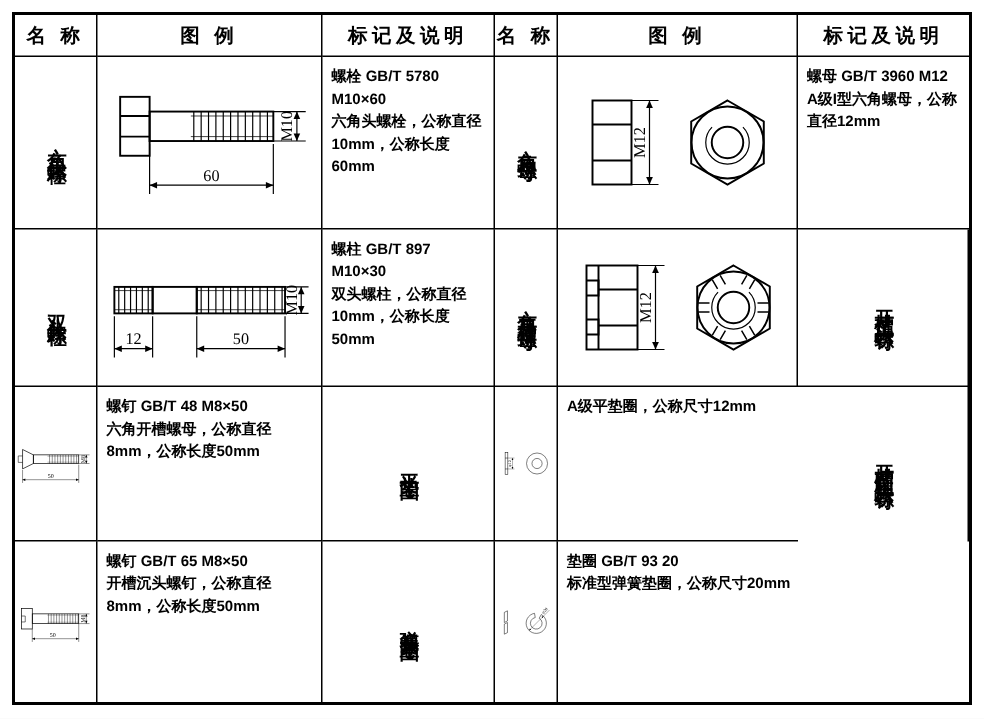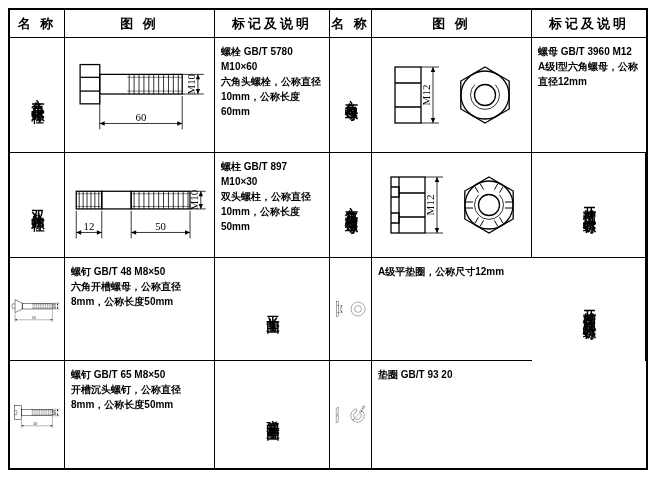--- a/index.html
+++ b/index.html
@@ -272,16 +272,17 @@
         </g>
         <g stroke="#000" stroke-width="0.8" fill="none">
           <line x1="87.6" y1="72.4" x2="124.4" y2="35.6" marker-start="url(#arr)" marker-end="url(#arr)"></line>
           <line x1="124.4" y1="35.6" x2="140" y2="20"></line>
         </g>
         <text transform="translate(130 24) rotate(-45)" text-anchor="middle">φ20</text>
       </svg>
     </div>
     <div class="cell mark r5 c6">
       <div>垫圈 GB/T 93 20</div>
+      <div>标准型弹簧垫圈，公称尺寸20mm</div>
     </div>
 
   </div>
 </div>
 
 </body></html>

